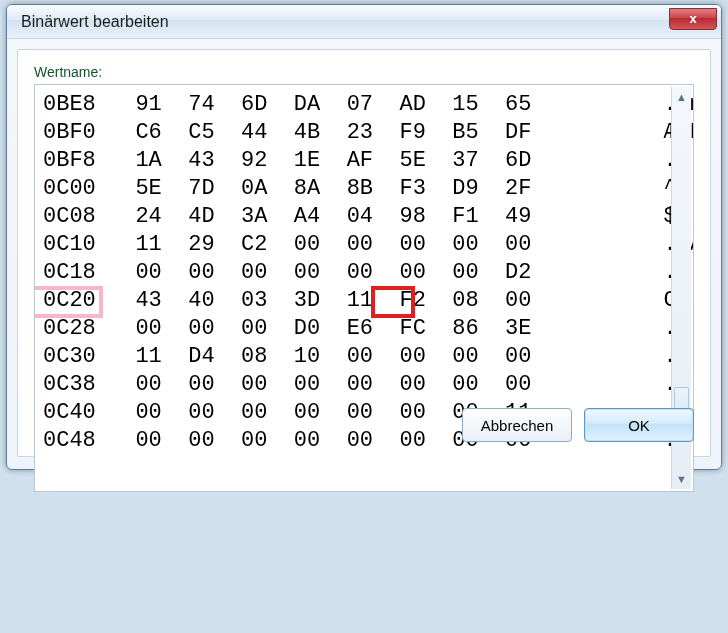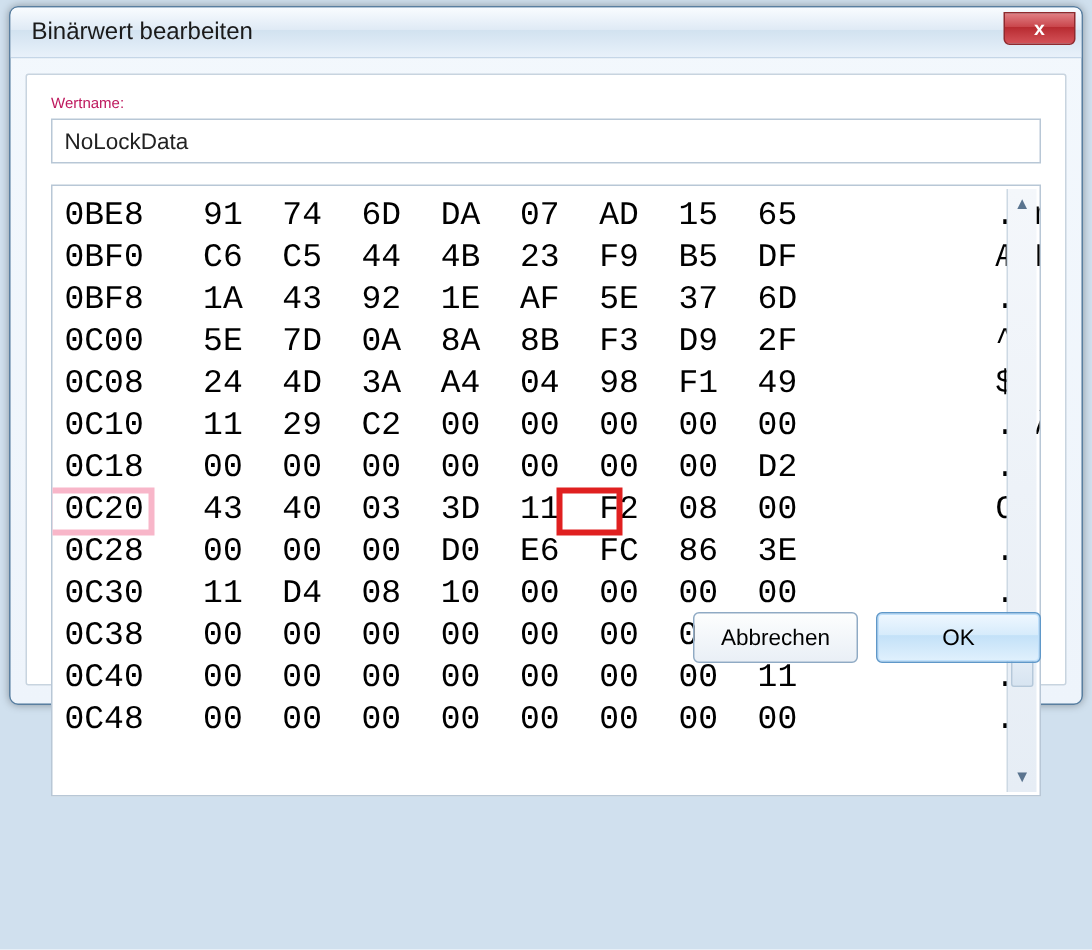--- a/index.html
+++ b/index.html
@@ -59,21 +59,21 @@
     position: absolute;
     left: 10px;
     right: 10px;
     top: 44px;
     bottom: 12px;
     background: #fff;
     border: 1px solid #c8d4df;
     border-radius: 2px;
     padding: 14px 16px 12px 16px;
   }
-  .lbl { font-size: 10px; color:#be185d; margin-bottom:4px; }
+  .lbl { font-size: 14px; color:#14532d; margin-bottom:4px; }
   .name-field {
     width: 100%;
     height: 30px;
     border: 1px solid #b8c7d6;
     padding: 4px 8px;
     font-size: 15px;
     color:#222;
     background:#fff;
     margin-bottom: 14px;
   }
@@ -161,21 +161,20 @@
     <div class="close-btn">
       <span>x</span>
     </div>
   </div>
 
   <div class="client">
 
     <div class="lbl">
       <span>Wertname:</span>
     </div>
-    <input class="name-field" type="text" value="NoLockData" style="">
 
 
     <div class="hex-wrap">
       <div class="hex-area" id="hex-area">0BE8   91  74  6D  DA  07  AD  15  65          .tmÚ.–.e
 0BF0   C6  C5  44  4B  23  F9  B5  DF          ÆÅDK#ùµß
 0BF8   1A  43  92  1E  AF  5E  37  6D          .C..¯^7m
 0C00   5E  7D  0A  8A  8B  F3  D9  2F          ^}...óÙ/
 0C08   24  4D  3A  A4  04  98  F1  49          $M:¤..ñI
 0C10   11  29  C2  00  00  00  00  00          .)Â.....
 0C18   00  00  00  00  00  00  00  D2          .......Ò

